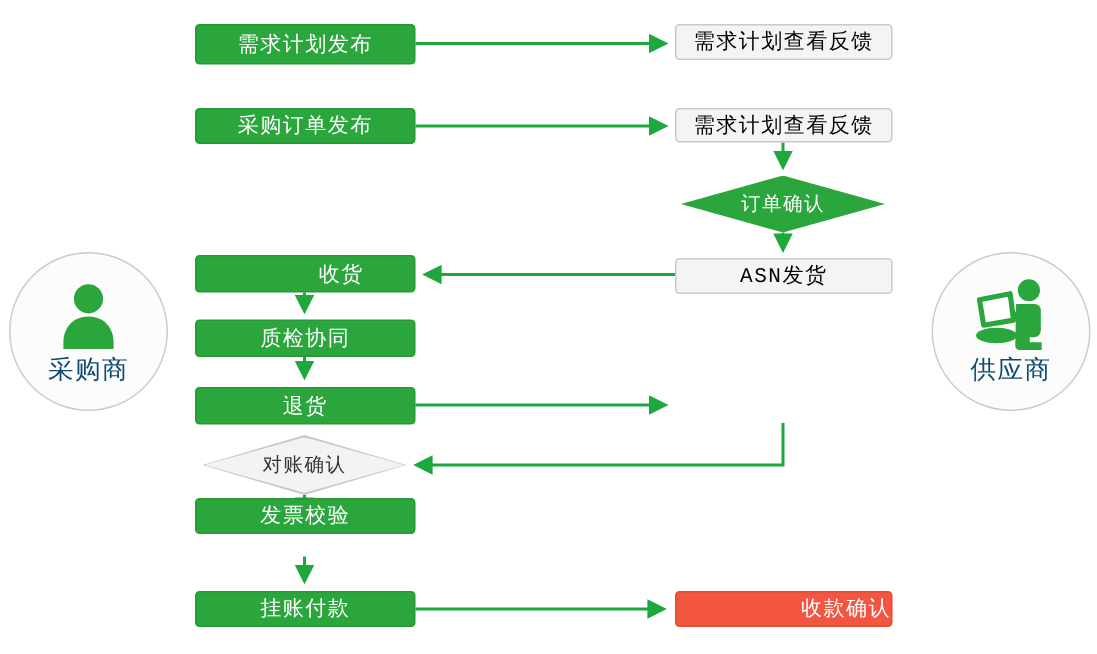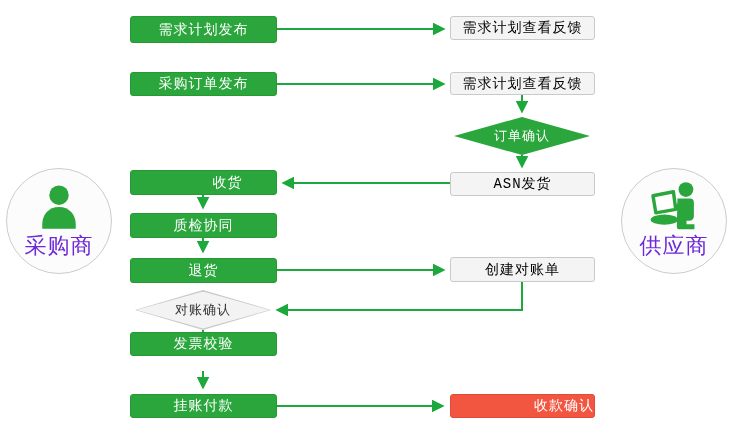--- a/index.html
+++ b/index.html
@@ -49,21 +49,21 @@
   .diamond span { position:relative; z-index:3; }
 
   
   .actor {
     position:absolute; z-index:2; width:106px; height:106px; border-radius:50%;
     background:#FCFCFC; border:1px solid #CCCCCC; box-sizing:border-box;
     display:flex; flex-direction:column; align-items:center; justify-content:center;
   }
   #actor-buyer    { left:6px;   top:168px; }
   #actor-supplier { left:621px; top:168px; }
-  .actor .label { font-size:22px; color:#6d28d9; margin-top:0px; letter-spacing:1px; }
+  .actor .label { font-size:17px; color:#0c4a6e; margin-top:0px; letter-spacing:1px; }
   .actor svg { display:block; }
 </style>
 </head>
 <body>
 
 <div id="canvas">
 
   <svg id="connectors" viewBox="0 0 731 436" xmlns="http://www.w3.org/2000/svg">
     <defs>
       <marker id="ah" viewBox="0 0 10 10" refX="8" refY="5" markerWidth="6.5" markerHeight="6.5" orient="auto-start-reverse">
@@ -133,23 +133,20 @@
 
   <div class="node gray" id="n-demand-plan-feedback">
     <span>需求计划查看反馈</span>
   </div>
   <div class="node gray" id="n-po-feedback">
     <span>需求计划查看反馈</span>
   </div>
   <div class="node gray" id="n-asn-ship">
     <span>ASN发货</span>
   </div>
-  <div class="node gray" id="n-create-statement">
-    <span>创建对账单</span>
-  </div>
   <div class="node red" id="n-receipt-confirm">
     <span>收款确认</span>
   </div>
 
   <div class="diamond dshape" id="n-order-confirm">
     <span>订单确认</span>
   </div>
   <div class="diamond dshape" id="n-statement-confirm">
     <div class="inner"></div>
     <span>对账确认</span>

